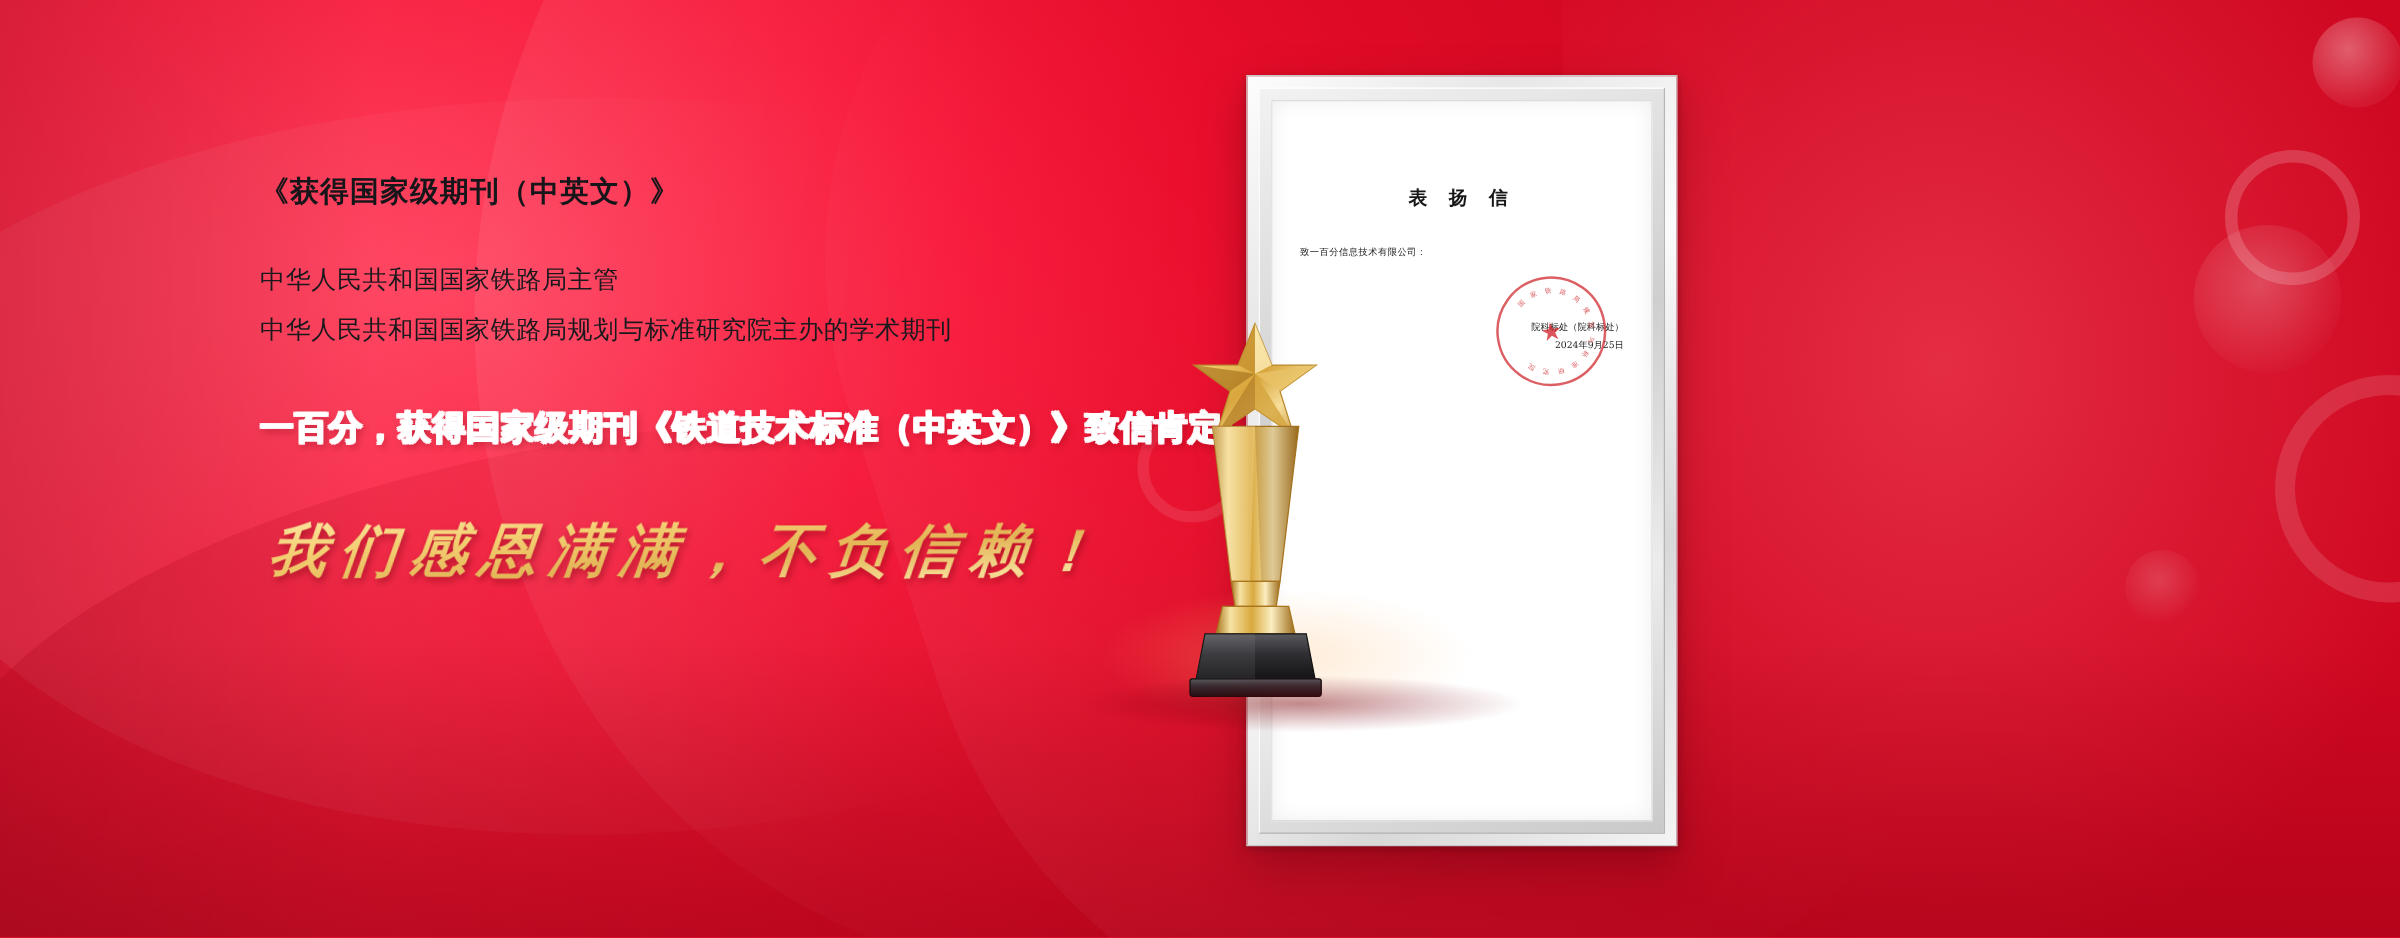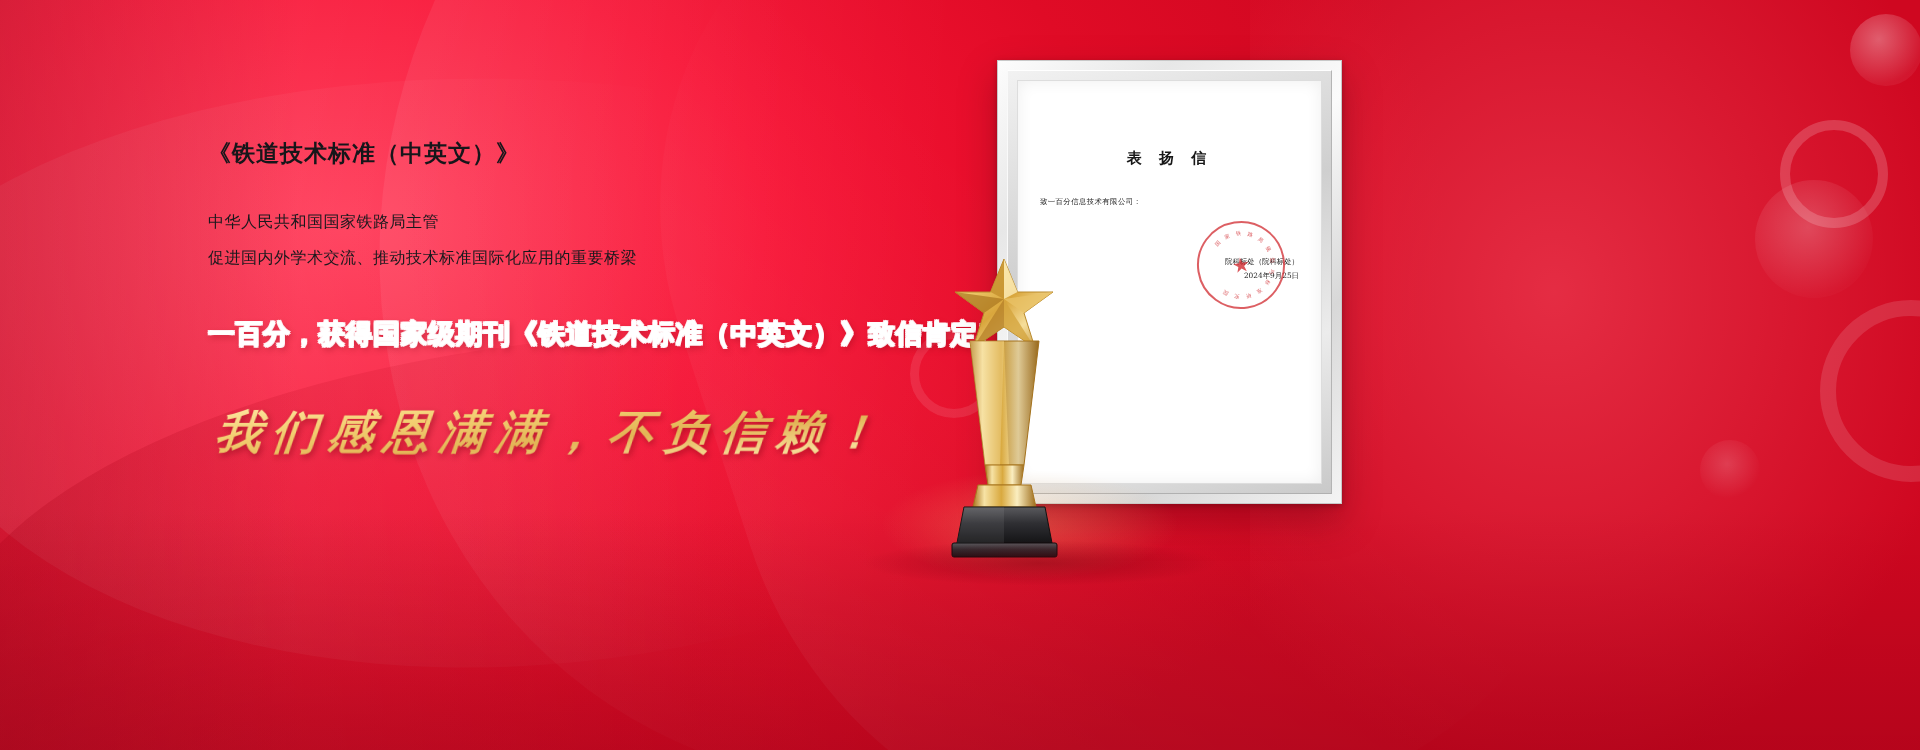--- a/index.html
+++ b/index.html
@@ -40,21 +40,21 @@
   
   .bokeh{position:absolute;border-radius:50%;pointer-events:none;}
   .bk-ring{border-style:solid;background:transparent;}
   
   #copy{position:absolute;left:208px;top:140px;width:760px;color:#1a1a1a;}
   .journal-title{
     font-size:23px;font-weight:700;letter-spacing:1px;color:#16161a;
     margin:0 0 46px 0;line-height:1.2;white-space:nowrap;
   }
   .body-line{
-    font-size:16px;font-weight:400;color:#19191d;line-height:1.0;
+    font-size:20px;font-weight:400;color:#19191d;line-height:1.0;
     margin:0 0 20px 0;white-space:nowrap;letter-spacing:0.5px;
   }
   .headline{
     margin:52px 0 0 0;font-size:27px;font-weight:700;color:#ffffff;
     white-space:nowrap;letter-spacing:0.5px;line-height:1.2;
     text-shadow:
       0 0 1px #fff, 1px 1px 0 rgba(255,255,255,.9), -1px 1px 0 rgba(255,255,255,.9),
       1px -1px 0 rgba(255,255,255,.9), -1px -1px 0 rgba(255,255,255,.9),
       2px 3px 6px rgba(120,0,15,.45);
   }
@@ -64,21 +64,21 @@
     white-space:nowrap;letter-spacing:10px;
     font-style:italic;
     background:linear-gradient(175deg,#ffe9a8 0%,#f3cf72 28%,#e2b455 55%,#f6dc96 78%,#d9a844 100%);
     -webkit-background-clip:text;background-clip:text;
     color:transparent;-webkit-text-fill-color:transparent;
     filter:drop-shadow(2px 3px 3px rgba(110,0,12,.45));
     transform:skewX(-6deg);
   }
   
   #cert{
-    position:absolute;left:997px;top:60px;width:345px;height:444px;
+    position:absolute;left:997px;top:60px;width:345px;height:617px;
     background:linear-gradient(135deg,#fdfdfd 0%,#e7e7e7 22%,#fbfbfb 48%,#d8d8d8 74%,#f4f4f4 100%);
     border:1px solid #c8c8c8;
     box-shadow:0 16px 34px rgba(90,0,12,.38), 0 2px 6px rgba(0,0,0,.25);
     padding:9px;box-sizing:border-box;
   }
   #cert .bevel{
     width:100%;height:100%;box-sizing:border-box;padding:9px;
     background:linear-gradient(160deg,#f2f2f2,#cfcfcf 40%,#ececec 70%,#c9c9c9 100%);
     border-top:1px solid #ffffff;border-left:1px solid #fafafa;
     border-right:1px solid #b4b4b4;border-bottom:1px solid #b0b0b0;
@@ -148,24 +148,24 @@
   <div class="darkcorner"></div>
 
   <div class="bokeh" style="left:1850px;top:14px;width:72px;height:72px;background:radial-gradient(circle at 40% 35%, rgba(255,255,255,.34), rgba(255,255,255,.06) 70%);"></div>
   <div class="bokeh bk-ring" style="left:1780px;top:120px;width:88px;height:88px;border-width:10px;border-color:rgba(255,255,255,.18);"></div>
   <div class="bokeh" style="left:1755px;top:180px;width:118px;height:118px;background:radial-gradient(circle at 45% 40%, rgba(255,255,255,.22), rgba(255,255,255,.02) 72%);"></div>
   <div class="bokeh bk-ring" style="left:1820px;top:300px;width:150px;height:150px;border-width:16px;border-color:rgba(255,255,255,.13);"></div>
   <div class="bokeh" style="left:1700px;top:440px;width:60px;height:60px;background:radial-gradient(circle at 45% 40%, rgba(255,255,255,.16), rgba(255,255,255,0) 70%);"></div>
   <div class="bokeh bk-ring" style="left:910px;top:330px;width:70px;height:70px;border-width:9px;border-color:rgba(255,255,255,.10);"></div>
 
   <div id="copy">
-    <p class="journal-title">《铁道技术标准（中英文）》</p>
+    <p class="journal-title">《获得国家级期刊（中英文）》</p>
 
     <p class="body-line">中华人民共和国国家铁路局主管</p>
-    <p class="body-line">促进国内外学术交流、推动技术标准国际化应用的重要桥梁</p>
+    <p class="body-line">中华人民共和国国家铁路局规划与标准研究院主办的学术期刊</p>
 
     <p class="headline">一百分，获得国家级期刊《铁道技术标准（中英文）》致信肯定!</p>
 
     <p class="calligraphy">我们感恩满满，不负信赖！</p>
   </div>
 
   <div id="cert">
     <div class="bevel">
       <div class="mat">
 

